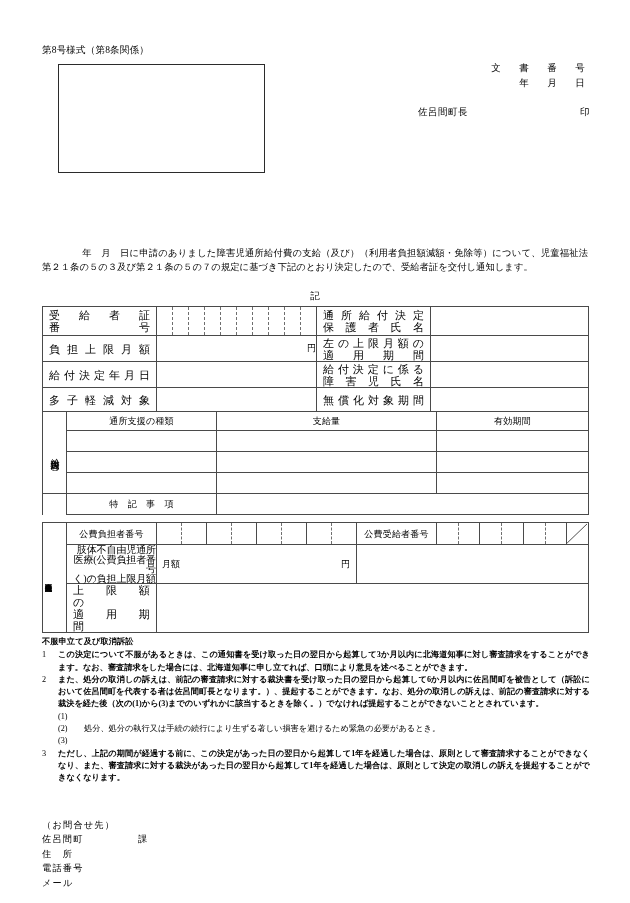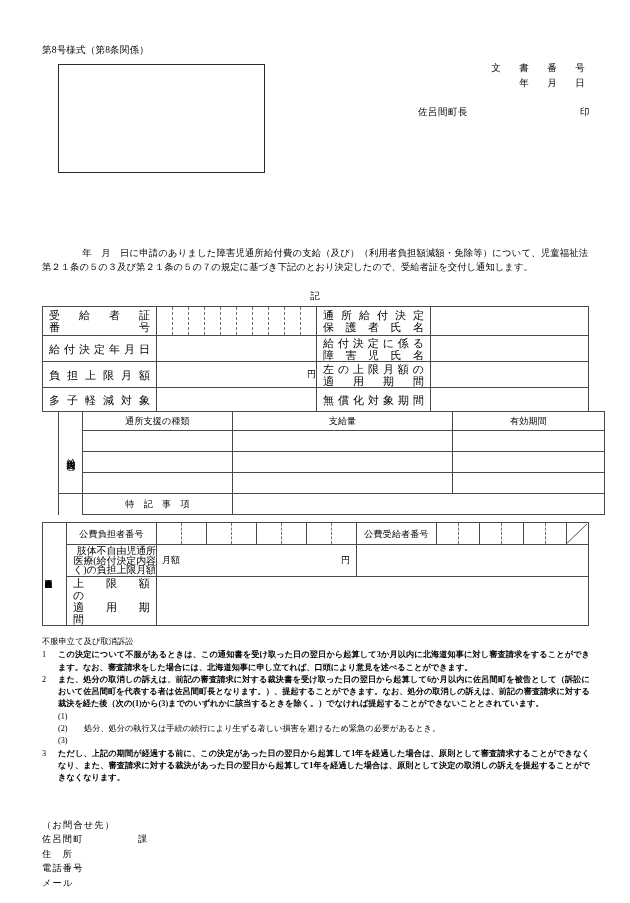--- a/index.html
+++ b/index.html
@@ -212,20 +212,21 @@
     position: absolute;
     left: 42px;
     top: 630px;
     width: 548px;
     font-size: 8.2px;
     line-height: 12.3px;
   }
   .notice .heading {
     margin-bottom: 1px;
     letter-spacing: 0.1px;
+    font-weight: bold;
   }
   .notice .item {
     display: flex;
     margin-bottom: 0px;
     text-align: justify;
   }
   .notice .item .num {
     flex: 0 0 auto;
     width: 16px;
     text-align: left;
@@ -321,56 +322,56 @@
           </div>
         </td>
         <td>
           <span class="lbl-spread">通 所 給 付 決 定</span>
           <span class="lbl-spread">保 護 者 氏 名</span>
         </td>
         <td class="val"></td>
       </tr>
       <tr>
         <td style="height:26px">
+          <span class="lbl-spread">負担上限月額</span>
+        </td>
+        <td class="val yen">
+          <span></span><span>円</span>
+        </td>
+        <td>
+          <span class="lbl-spread">左 の 上 限 月 額 の</span>
+          <span class="lbl-spread">適　用　期　間</span>
+        </td>
+        <td class="val"></td>
+      </tr>
+      <tr>
+        <td style="height:26px">
           <span class="lbl-spread">給付決定年月日</span>
         </td>
         <td class="val"></td>
         <td>
           <span class="lbl-spread">給 付 決 定 に 係 る</span>
           <span class="lbl-spread">障 害 児 氏 名</span>
         </td>
         <td class="val"></td>
       </tr>
       <tr>
-        <td style="height:26px">
-          <span class="lbl-spread">負担上限月額</span>
-        </td>
-        <td class="val yen">
-          <span></span><span>円</span>
-        </td>
-        <td>
-          <span class="lbl-spread">左 の 上 限 月 額 の</span>
-          <span class="lbl-spread">適　用　期　間</span>
-        </td>
-        <td class="val"></td>
-      </tr>
-      <tr>
         <td style="height:24px">
           <span class="lbl-spread">多子軽減対象</span>
         </td>
         <td class="val"></td>
         <td>
           <span class="lbl-spread">無償化対象期間</span>
         </td>
         <td class="val"></td>
       </tr>
     </tbody>
   </table>
 
-  <table class="grid" style="left:42px; top:405px; width:546px;margin-left:16px;">
+  <table class="grid" style="left:42px; top:405px; width:546px;">
     <colgroup>
       <col style="width:24px">
       <col style="width:150px">
       <col style="width:220px">
       <col style="width:152px">
     </colgroup>
     <tbody>
       <tr>
         <td rowspan="4">
           <span class="vert">給付決定内容</span>
@@ -440,21 +441,21 @@
               <i></i>
           </div>
           <svg viewBox="0 0 152 22" preserveAspectRatio="none">
             <line x1="131" y1="21" x2="151" y2="1" stroke="#4a4a4a" stroke-width="1"></line>
           </svg>
         </td>
       </tr>
       <tr>
         <td class="lbl-sm" style="height:32px">
           <div>肢体不自由児通所</div>
-          <div>医療(給付決定内容</div>
+          <div>医療(公費負担者番号</div>
           <div>く)の負担上限月額</div>
         </td>
         <td class="val">
           <div class="money-row">
             <span>月額</span>
             <span>円</span>
           </div>
         </td>
         <td class="val" colspan="2"></td>
       </tr>

